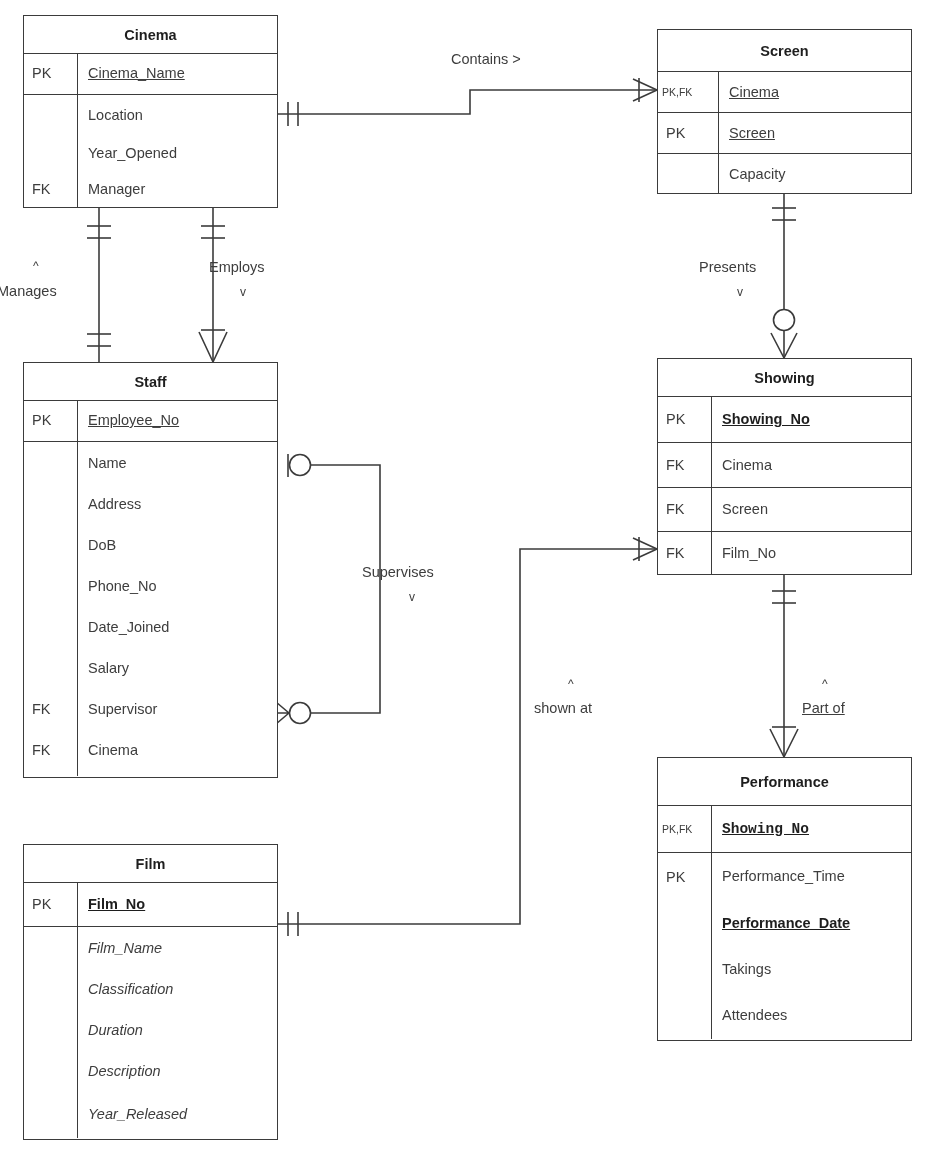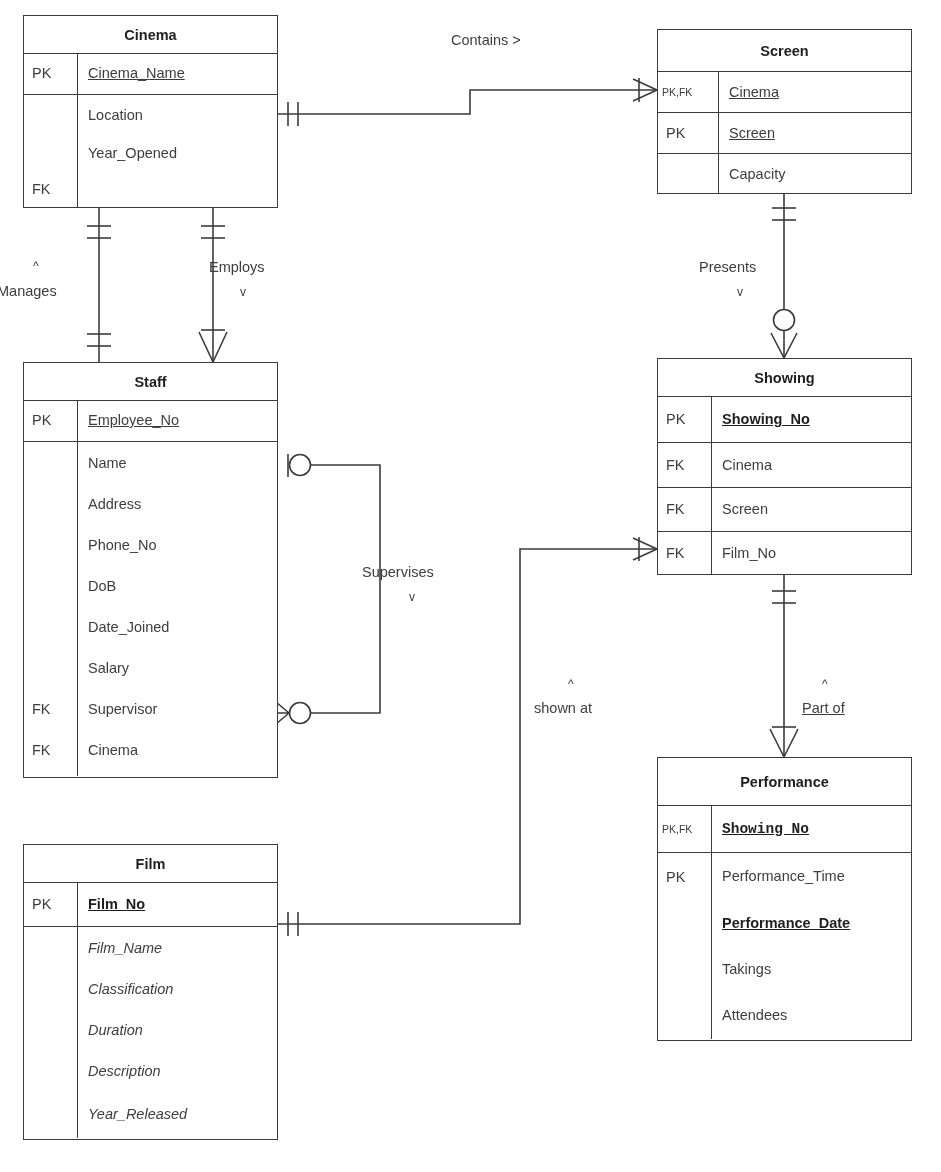--- a/index.html
+++ b/index.html
@@ -184,20 +184,21 @@
     </div>
     <div class="grp last" style="height:112px;">
       <div class="grp-keys" style="width:54px;">
         <div class="keycell" style="height:40px;"></div>
         <div class="keycell" style="height:36px;"></div>
         <div class="keycell" style="height:36px;">FK</div>
       </div>
       <div class="grp-attrs">
         <div class="attrcell" style="height:40px;">Location</div>
         <div class="attrcell" style="height:36px;">Year_Opened</div>
+        <div class="attrcell" style="height:36px;">Manager</div>
       </div>
     </div>
   </div>
 
   <div class="entity" style="left:657px; top:29px; width:255px; height:165px;">
     <div class="ent-title" style="height:42px;">Screen</div>
     <div class="grp" style="height:41px;">
       <div class="grp-keys" style="width:61px;">
         <div class="keycell small" style="height:39px;">PK,FK</div>
       </div>
@@ -240,22 +241,22 @@
         <div class="keycell" style="height:41px;"></div>
         <div class="keycell" style="height:41px;"></div>
         <div class="keycell" style="height:41px;"></div>
         <div class="keycell" style="height:41px;"></div>
         <div class="keycell" style="height:41px;">FK</div>
         <div class="keycell" style="height:41px;">FK</div>
       </div>
       <div class="grp-attrs">
         <div class="attrcell" style="height:41px;">Name</div>
         <div class="attrcell" style="height:41px;">Address</div>
+        <div class="attrcell" style="height:41px;">DoB</div>
         <div class="attrcell" style="height:41px;">Phone_No</div>
-        <div class="attrcell" style="height:41px;">DoB</div>
         <div class="attrcell" style="height:41px;">Date_Joined</div>
         <div class="attrcell" style="height:41px;">Salary</div>
         <div class="attrcell" style="height:41px;">Supervisor</div>
         <div class="attrcell" style="height:41px;">Cinema</div>
       </div>
     </div>
   </div>
 
   <div class="entity" style="left:657px; top:358px; width:255px; height:217px;">
     <div class="ent-title" style="height:38px;">Showing</div>
@@ -340,21 +341,21 @@
       <div class="grp-attrs">
         <div class="attrcell" style="height:41px;">Film_Name</div>
         <div class="attrcell" style="height:41px;">Classification</div>
         <div class="attrcell" style="height:41px;">Duration</div>
         <div class="attrcell" style="height:41px;">Description</div>
         <div class="attrcell" style="height:45px;">Year_Released</div>
       </div>
     </div>
   </div>
 
-  <div class="rel-label" style="left:451px; top:32px;">Contains &gt;</div>
+  <div class="rel-label" style="left:451px; top:51px;">Contains &gt;</div>
 
   <div class="rel-caret" style="left:33px; top:259px;">^</div>
   <div class="rel-label" style="left:-3px; top:283px;">Manages</div>
 
   <div class="rel-label" style="left:209px; top:259px;">Employs</div>
   <div class="rel-caret" style="left:240px; top:285px;">v</div>
 
   <div class="rel-label" style="left:699px; top:259px;">Presents</div>
   <div class="rel-caret" style="left:737px; top:285px;">v</div>
 

